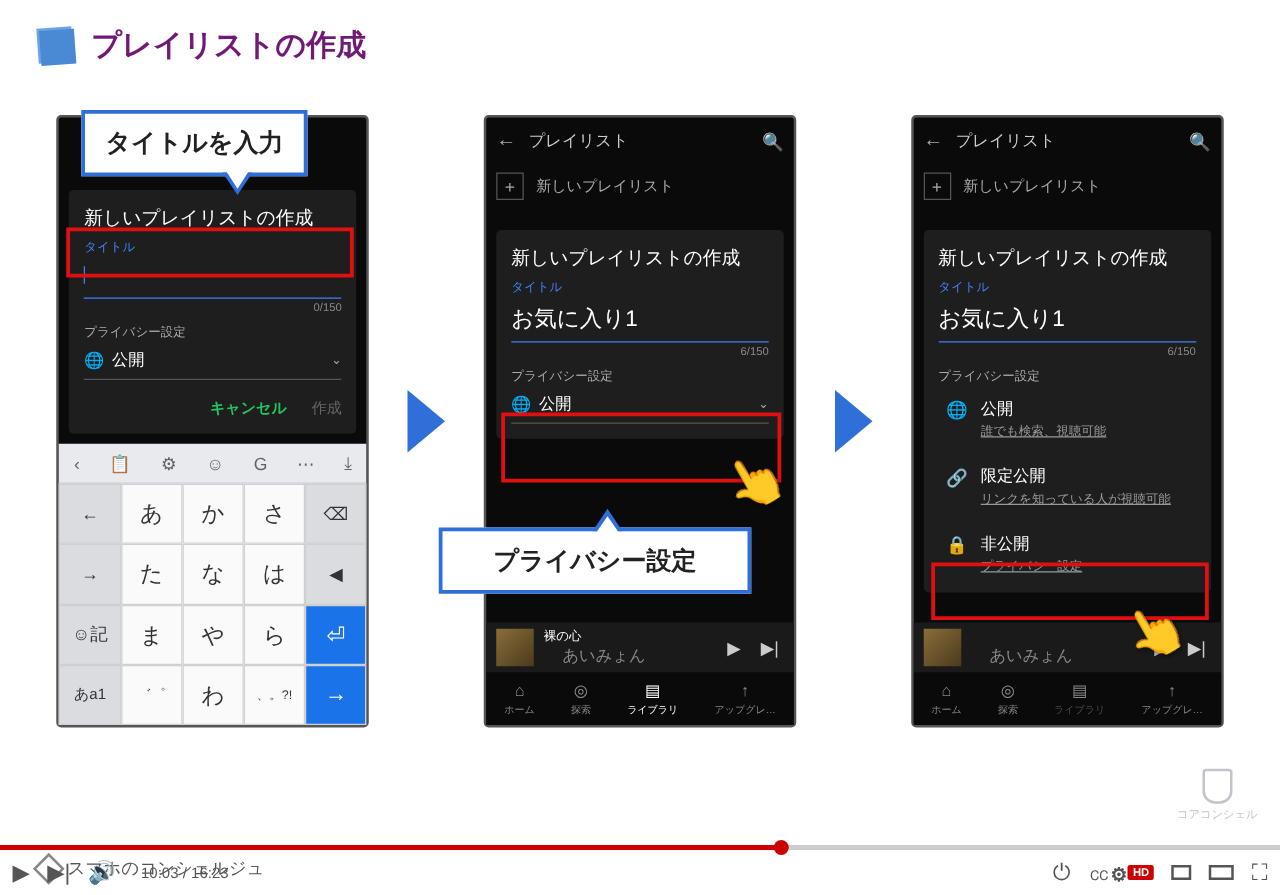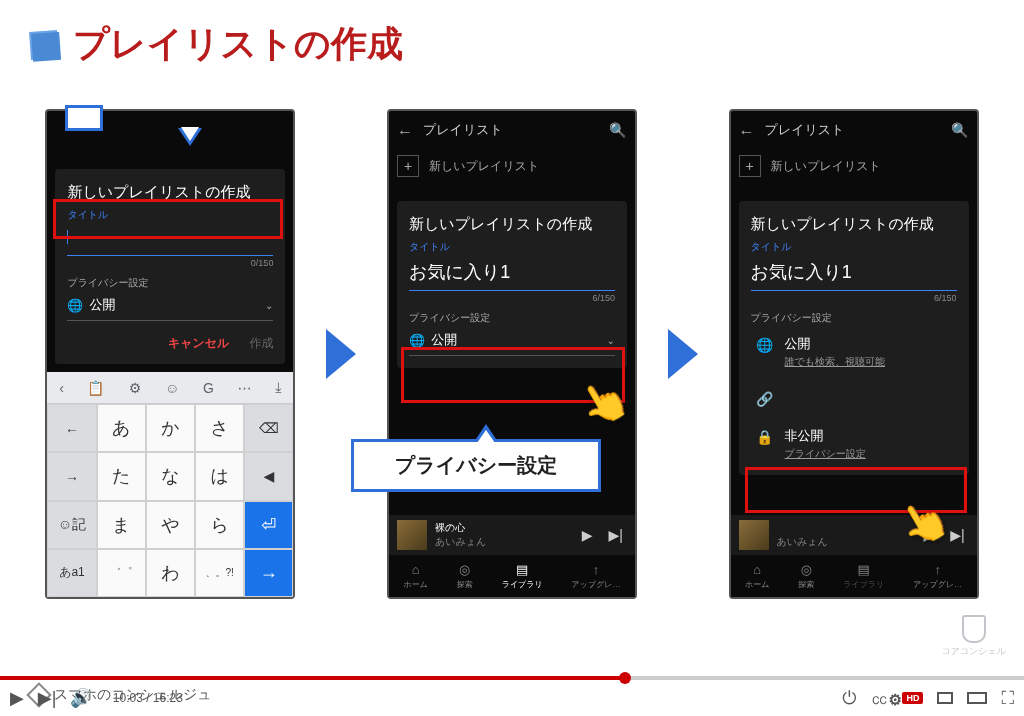--- a/index.html
+++ b/index.html
@@ -2,21 +2,21 @@
 <html><head>
 <meta charset="utf-8">
 <style>
 * { margin: 0; padding: 0; box-sizing: border-box; }
 body { width: 1024px; height: 716px; background: #fff; font-family: "Hiragino Sans", "Meiryo", sans-serif; position: relative; overflow: hidden; }
 
 
 .slide-header { display: flex; align-items: center; padding: 20px 30px 10px; }
 .slide-icon { width: 28px; height: 28px; background: #6ba5e7; margin-right: 15px; transform: rotate(-4deg); position: relative; }
 .slide-icon::after { content:''; position:absolute; width:28px; height:28px; background:#4a8ad4; top:2px; left:2px; z-index:-1; }
-.slide-title { font-size: 36px; font-weight: bold; color: #b91c1c; }
+.slide-title { font-size: 24px; font-weight: bold; color: #701a75; }
 
 
 .content { display: flex; align-items: center; justify-content: space-around; padding: 30px 30px 0; }
 .phone { width: 250px; height: 490px; background: #0a0a0a; border: 2px solid #555; border-radius: 4px; position: relative; overflow: visible; color: #ddd; font-size: 11px; }
 .arrow { width: 0; height: 0; border-top: 25px solid transparent; border-bottom: 25px solid transparent; border-left: 30px solid #2f6fd8; }
 
 
 .ph-top { display: flex; align-items: center; padding: 10px 8px; color: #aaa; }
 .ph-top .back { font-size: 16px; margin-right: 10px; }
 .ph-top .title { flex: 1; font-size: 13px; color: #ccc; }
@@ -28,21 +28,21 @@
 .modal-title { color: #fff; font-size: 15px; margin-bottom: 6px; line-height: 1.4; }
 .field-label { color: #3b82f6; font-size: 10px; margin-bottom: 2px; }
 .field-input { border-bottom: 1px solid #3b82f6; padding: 4px 0 6px; color: #fff; font-size: 18px; min-height: 20px; }
 .counter { text-align: right; font-size: 9px; color: #888; margin-top: 2px; }
 .priv-label { color: #aaa; font-size: 10px; margin-top: 8px; }
 .priv-row { display: flex; align-items: center; border-bottom: 1px solid #555; padding: 6px 0; }
 .priv-row .globe { margin-right: 6px; font-size: 13px; }
 .priv-row .text { flex: 1; color: #fff; font-size: 13px; }
 .priv-row .chev { font-size: 10px; color: #aaa; }
 .modal-actions { display: flex; justify-content: flex-end; gap: 20px; margin-top: 14px; font-size: 12px; }
-.modal-actions .cancel { color: #ef4444; font-weight: bold; }
+.modal-actions .cancel { color: #22c55e; font-weight: bold; }
 .modal-actions .create { color: #666; }
 
 .red-box { position: absolute; border: 3px solid #e01010; pointer-events: none; z-index: 5; }
 
 
 .callout { position: absolute; background: #fff; border: 3px solid #2f6fd8; padding: 10px 16px; font-size: 20px; font-weight: bold; color: #222; z-index: 10; }
 .callout .tail { position: absolute; width: 0; height: 0; }
 
 
 .keyboard { position: absolute; bottom: 0; left: 0; right: 0; background: #e8eaed; height: 225px; }
@@ -56,21 +56,21 @@
 .opt { display: flex; align-items: flex-start; padding: 10px 6px; gap: 10px; }
 .opt .icon { font-size: 14px; color: #ccc; margin-top: 2px; width: 18px; text-align: center; }
 .opt .txt .t1 { font-size: 13px; color: #fff; }
 .opt .txt .t2 { font-size: 10px; color: #999; margin-top: 2px; text-decoration: underline; }
 
 
 .mini-player { position: absolute; bottom: 42px; left: 0; right: 0; height: 40px; background: #1a1a1a; display: flex; align-items: center; padding: 0 8px; gap: 8px; }
 .mini-player .thumb { width: 30px; height: 30px; background: linear-gradient(135deg,#8a6d3b,#4a3b1a); }
 .mini-player .info { flex: 1; }
 .mini-player .info .song { font-size: 10px; color: #fff; }
-.mini-player .info .artist { font-size: 10px; color: #888; }
+.mini-player .info .artist { font-size: 13px; color: #888; margin-left: 15px; }
 .mini-player .ctrl { font-size: 14px; color: #ccc; margin: 0 4px; }
 
 
 .bottom-nav { position: absolute; bottom: 0; left: 0; right: 0; height: 42px; background: #0a0a0a; display: flex; justify-content: space-around; align-items: center; }
 .bottom-nav .nav-item { display: flex; flex-direction: column; align-items: center; color: #888; font-size: 8px; gap: 2px; }
 .bottom-nav .nav-item .icon { font-size: 13px; }
 .bottom-nav .nav-item.active { color: #fff; }
 
 
 .hand { position: absolute; font-size: 40px; z-index: 8; transform: rotate(-30deg); filter: drop-shadow(0 2px 2px rgba(0,0,0,0.5)); }
@@ -102,20 +102,21 @@
 <div class="slide-header">
   <div class="slide-icon"></div>
   <div class="slide-title">プレイリストの作成</div>
 </div>
 
 <div class="content">
 
   <div class="phone">
 
     <div class="callout" style="top:-6px; left:18px;">
+      <span>タイトルを入力</span>
       <div class="tail" style="bottom:-18px; left:110px; border-left:12px solid transparent; border-right:12px solid transparent; border-top:18px solid #2f6fd8;"></div>
       <div class="tail" style="bottom:-13px; left:113px; border-left:9px solid transparent; border-right:9px solid transparent; border-top:14px solid #fff;"></div>
     </div>
 
     <div class="modal" style="margin-top:58px;">
       <div class="modal-title">新しいプレイリストの作成</div>
       <div class="field-label">タイトル</div>
       <div class="field-input" style="position:relative;">
         <span style="display:inline-block;width:1px;height:14px;background:#3b82f6;"></span>
       </div>
@@ -253,20 +254,24 @@
 
       <div class="opt">
         <span class="icon">🌐</span>
         <div class="txt">
           <div class="t1">公開</div>
           <div class="t2">誰でも検索、視聴可能</div>
         </div>
       </div>
       <div class="opt">
         <span class="icon">🔗</span>
+        <div class="txt">
+          <div class="t1">限定公開</div>
+          <div class="t2">リンクを知っている人が視聴可能</div>
+        </div>
       </div>
       <div class="opt">
         <span class="icon">🔒</span>
         <div class="txt">
           <div class="t1">非公開</div>
           <div class="t2">プライバシー設定</div>
         </div>
       </div>
     </div>
     <div class="red-box" style="top:356px; left:14px; width:222px; height:46px;"></div>

